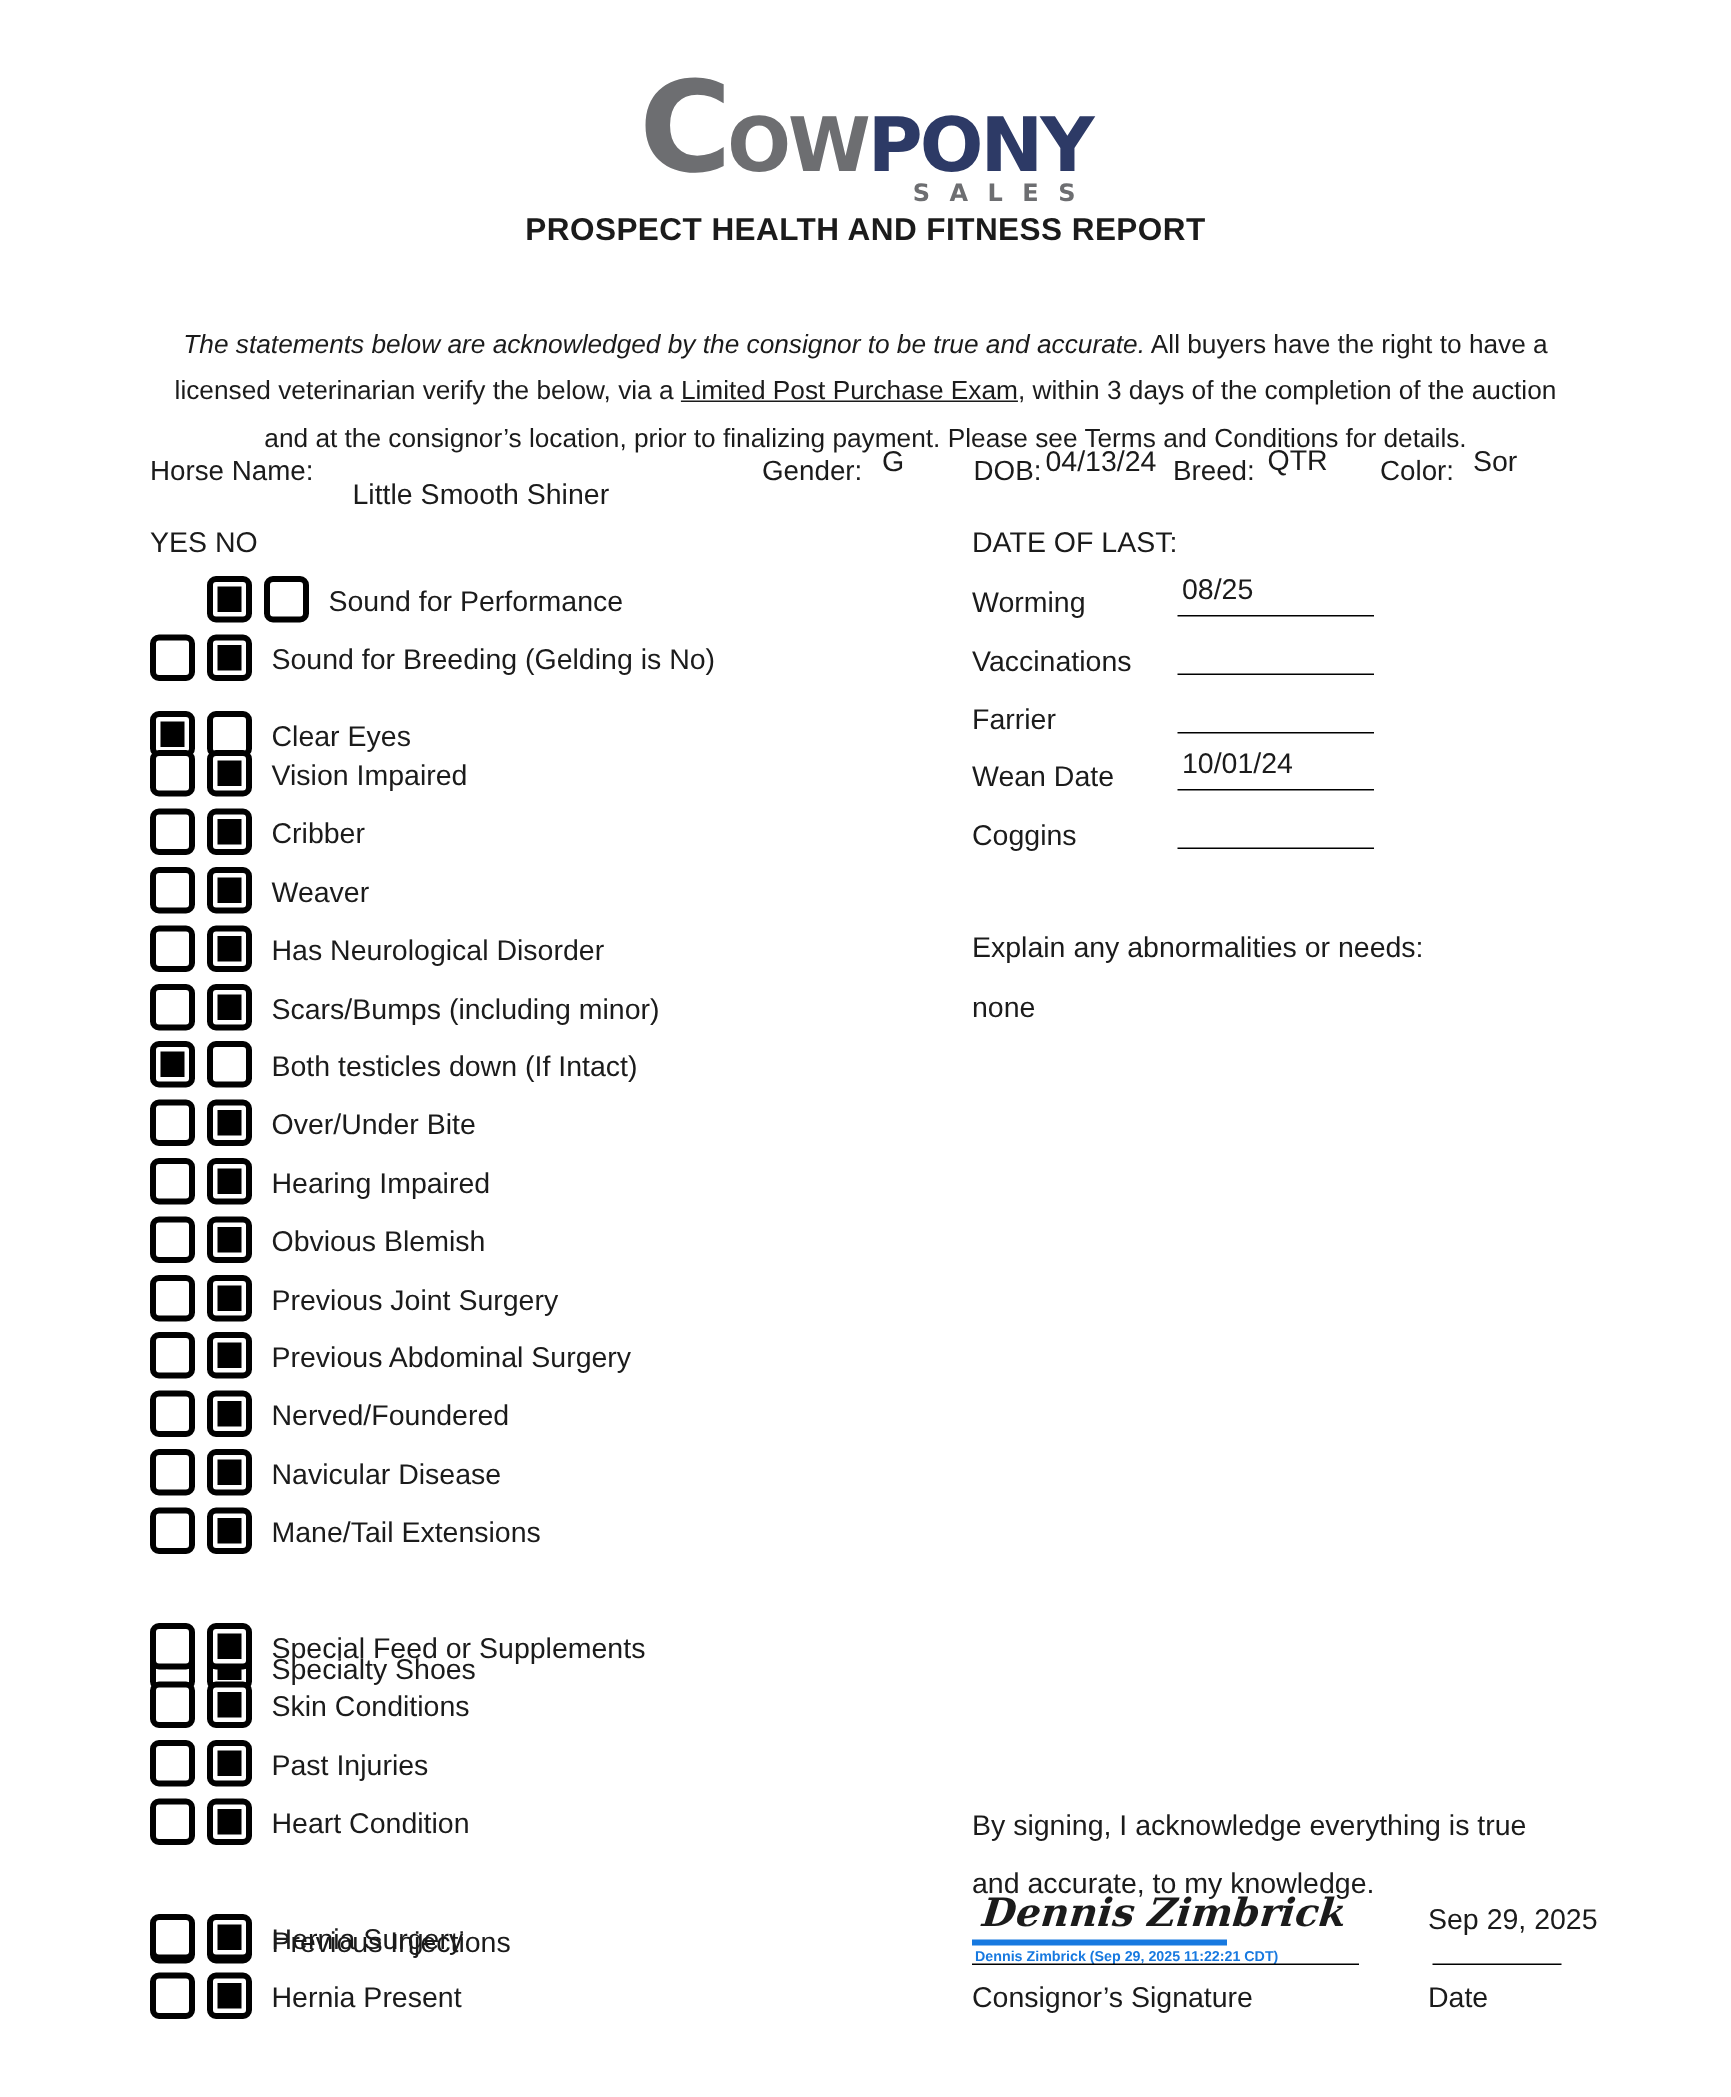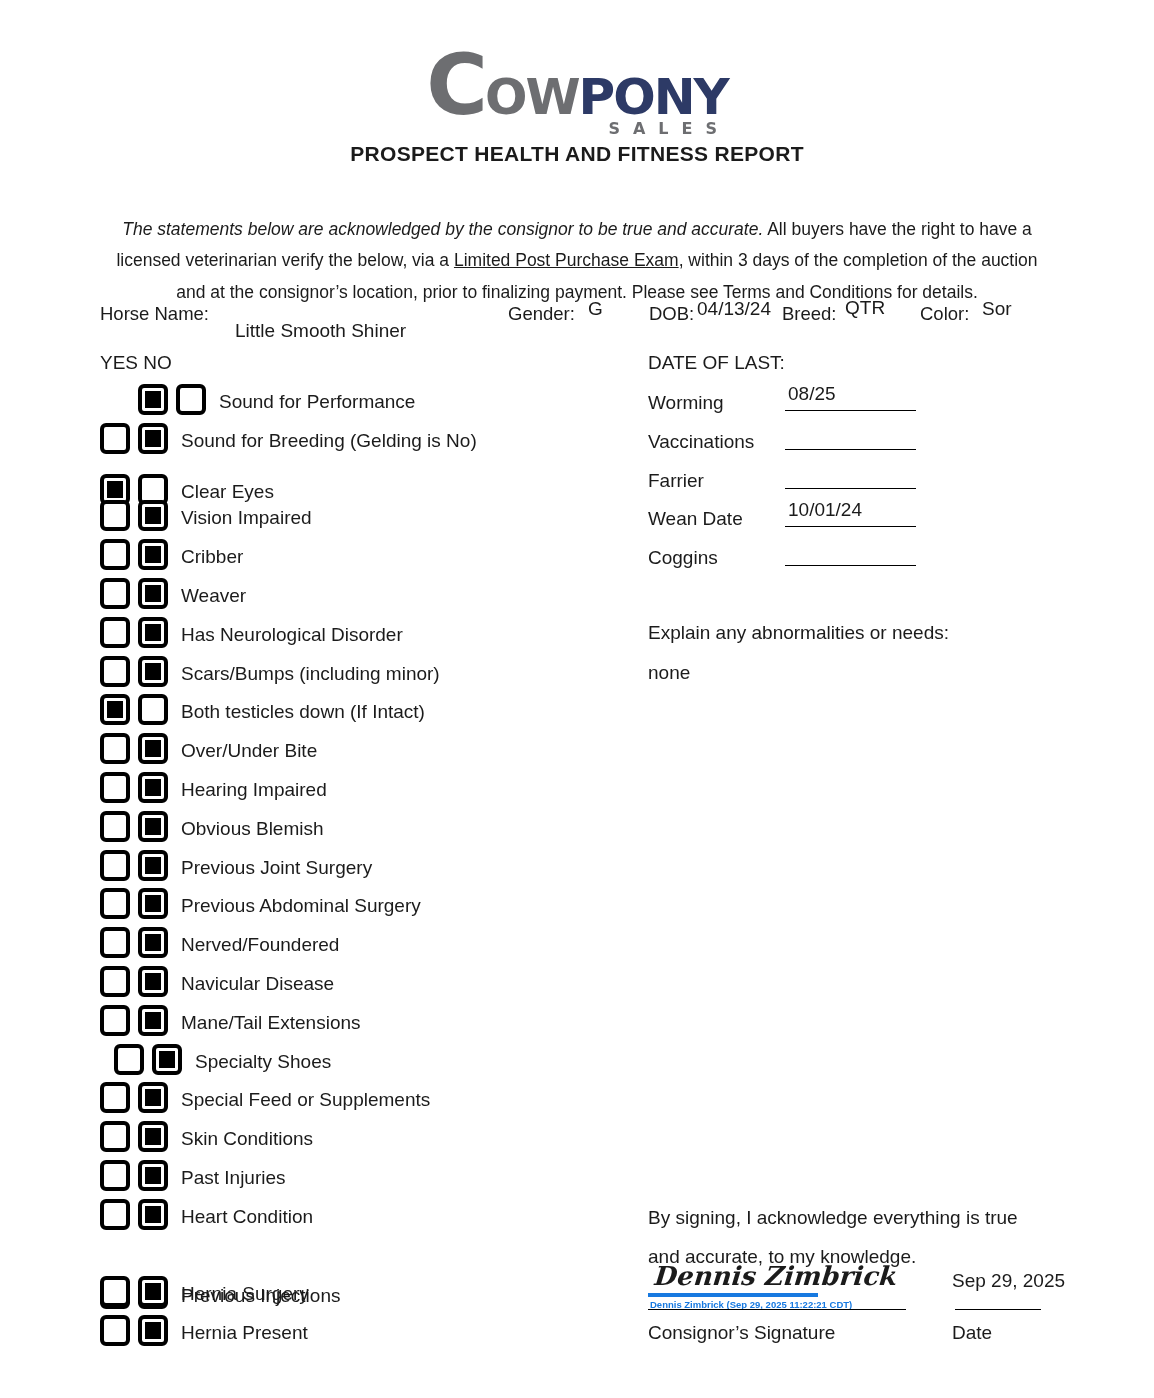--- a/index.html
+++ b/index.html
@@ -172,21 +172,21 @@
       <div class="check-row" style="top: 966px;">
         <span class="cb yes"></span>
         <span class="cb no checked"></span>
         <span class="check-label">Navicular Disease</span>
       </div>
       <div class="check-row" style="top: 1005px;">
         <span class="cb yes"></span>
         <span class="cb no checked"></span>
         <span class="check-label">Mane/Tail Extensions</span>
       </div>
-      <div class="check-row" style="top: 1044px; margin-left: 14px;">
+      <div class="check-row" style="top: 1096px;">
         <span class="cb yes"></span>
         <span class="cb no checked"></span>
         <span class="check-label">Specialty Shoes</span>
       </div>
       <div class="check-row" style="top: 1082px;">
         <span class="cb yes"></span>
         <span class="cb no checked"></span>
         <span class="check-label">Special Feed or Supplements</span>
       </div>
       <div class="check-row" style="top: 1121px;">

